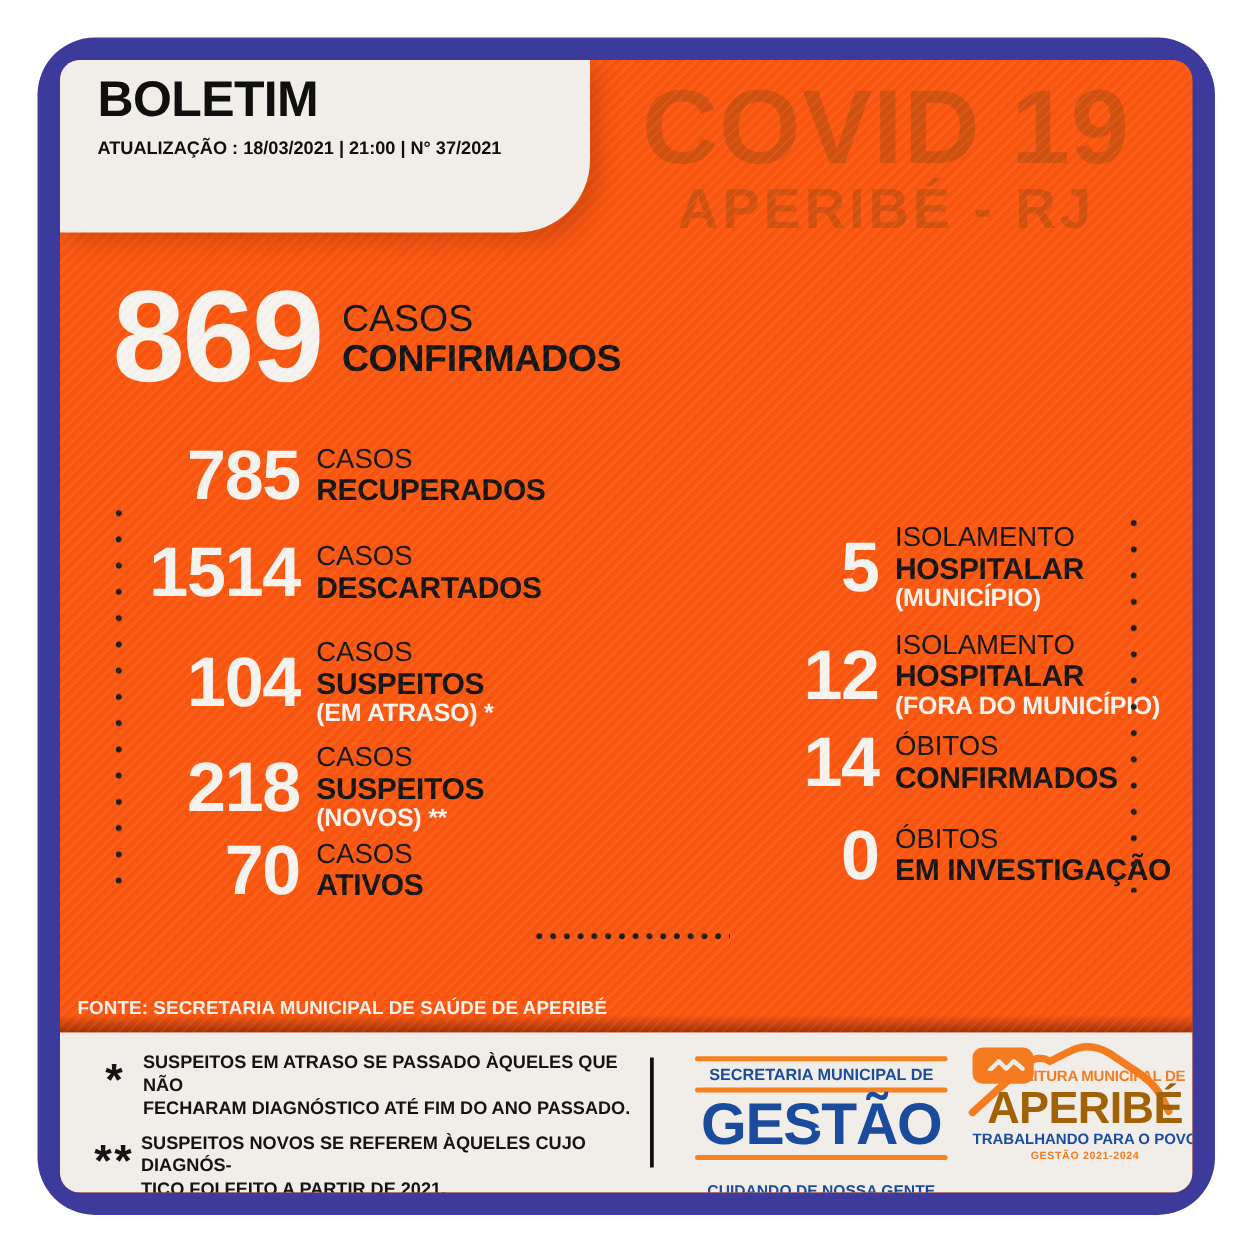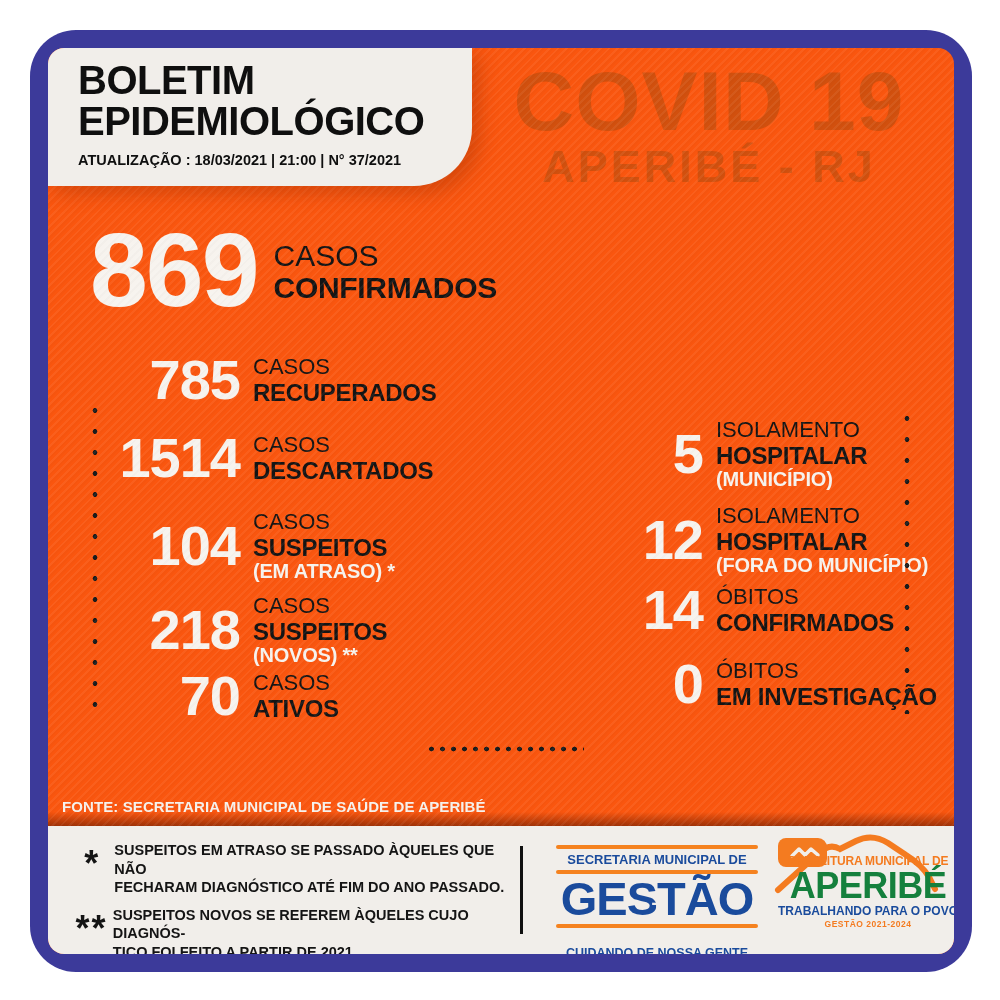--- a/index.html
+++ b/index.html
@@ -92,21 +92,21 @@
   .saude .name { font-size:47px; font-weight:900; color:#1a4b9c; line-height:0.98; letter-spacing:-1px; position:relative; }
   .saude .cross {
     position:absolute; left:50%; top:17px; transform:translateX(-50%);
     color:#f1eeea; font-size:21px; font-weight:900; line-height:1;
   }
   .saude .bottom { font-size:12.5px; font-weight:800; color:#1a4b9c; margin-top:18px; }
   
   .aperibe { position:absolute; left:724px; top:4px; width:192px; text-align:center; }
   .aperibe svg { position:absolute; left:2px; top:2px; }
   .aperibe .top { margin-top:24px; font-size:12px; font-weight:900; color:#f47b20; position:relative; letter-spacing:-0.2px; }
-  .aperibe .name { font-size:36px; font-weight:900; color:#15803d; line-height:1; letter-spacing:-0.5px; position:relative; }
+  .aperibe .name { font-size:36px; font-weight:900; color:#a16207; line-height:1; letter-spacing:-0.5px; position:relative; }
   .aperibe .slogan { font-size:12px; font-weight:700; color:#1a4b9c; margin-top:0; position:relative; }
   .aperibe .gestao { font-size:8.5px; font-weight:700; color:#f47b20; margin-top:1px; letter-spacing:0.5px; position:relative; }
 </style>
 </head>
 <body>
 
 <div class="frame">
   <div class="inner">
 
     <div class="watermark">
@@ -202,21 +202,20 @@
     <div class="dots-v" id="dots-right"></div>
     <div class="dots-h" id="dots-mid"></div>
 
     <div class="source">FONTE: SECRETARIA MUNICIPAL DE SAÚDE DE APERIBÉ</div>
 
     <div class="stripes"></div>
     <div class="shadow-strip"></div>
 
     <div class="banner">
       <div class="t">BOLETIM</div>
-      <div class="t">EPIDEMIOLÓGICO</div>
       <div class="u">ATUALIZAÇÃO : 18/03/2021  |  21:00  |  N° 37/2021</div>
     </div>
 
     <div class="footer">
       <div class="footnotes">
         <div class="fn">
           <div class="marker">*</div>
           <div class="txt">
             <div>SUSPEITOS EM ATRASO SE PASSADO ÀQUELES QUE NÃO</div>
             <div>FECHARAM DIAGNÓSTICO ATÉ FIM DO ANO PASSADO.</div>

